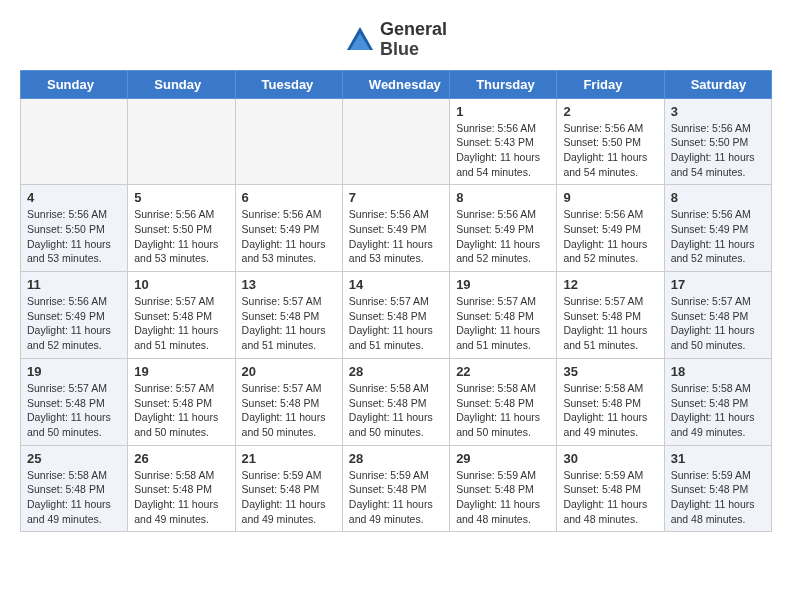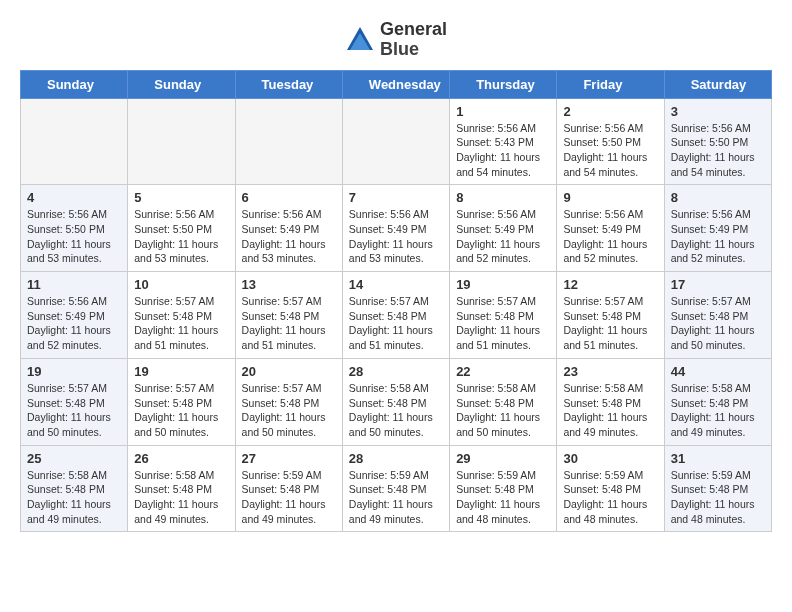--- a/index.html
+++ b/index.html
@@ -274,28 +274,28 @@
 and 50 minutes.</div>
         </td>
         <td>
           <span class="day-num">22</span>
           <div class="day-info">Sunrise: 5:58 AM
 Sunset: 5:48 PM
 Daylight: 11 hours
 and 50 minutes.</div>
         </td>
         <td>
-          <span class="day-num">23</span>
-          <div class="day-info">Sunrise: 5:58 AM
-Sunset: 5:48 PM
-Daylight: 11 hours
-and 49 minutes.</div>
-        </td>
-        <td class="weekend">
-          <span class="day-num">44</span>
+          <span class="day-num">35</span>
+          <div class="day-info">Sunrise: 5:58 AM
+Sunset: 5:48 PM
+Daylight: 11 hours
+and 49 minutes.</div>
+        </td>
+        <td class="weekend">
+          <span class="day-num">18</span>
           <div class="day-info">Sunrise: 5:58 AM
 Sunset: 5:48 PM
 Daylight: 11 hours
 and 49 minutes.</div>
         </td>
       </tr>
       <tr>
         <td class="weekend">
           <span class="day-num">25</span>
           <div class="day-info">Sunrise: 5:58 AM
@@ -304,21 +304,21 @@
 and 49 minutes.</div>
         </td>
         <td>
           <span class="day-num">26</span>
           <div class="day-info">Sunrise: 5:58 AM
 Sunset: 5:48 PM
 Daylight: 11 hours
 and 49 minutes.</div>
         </td>
         <td>
-          <span class="day-num">27</span>
+          <span class="day-num">21</span>
           <div class="day-info">Sunrise: 5:59 AM
 Sunset: 5:48 PM
 Daylight: 11 hours
 and 49 minutes.</div>
         </td>
         <td>
           <span class="day-num">28</span>
           <div class="day-info">Sunrise: 5:59 AM
 Sunset: 5:48 PM
 Daylight: 11 hours

